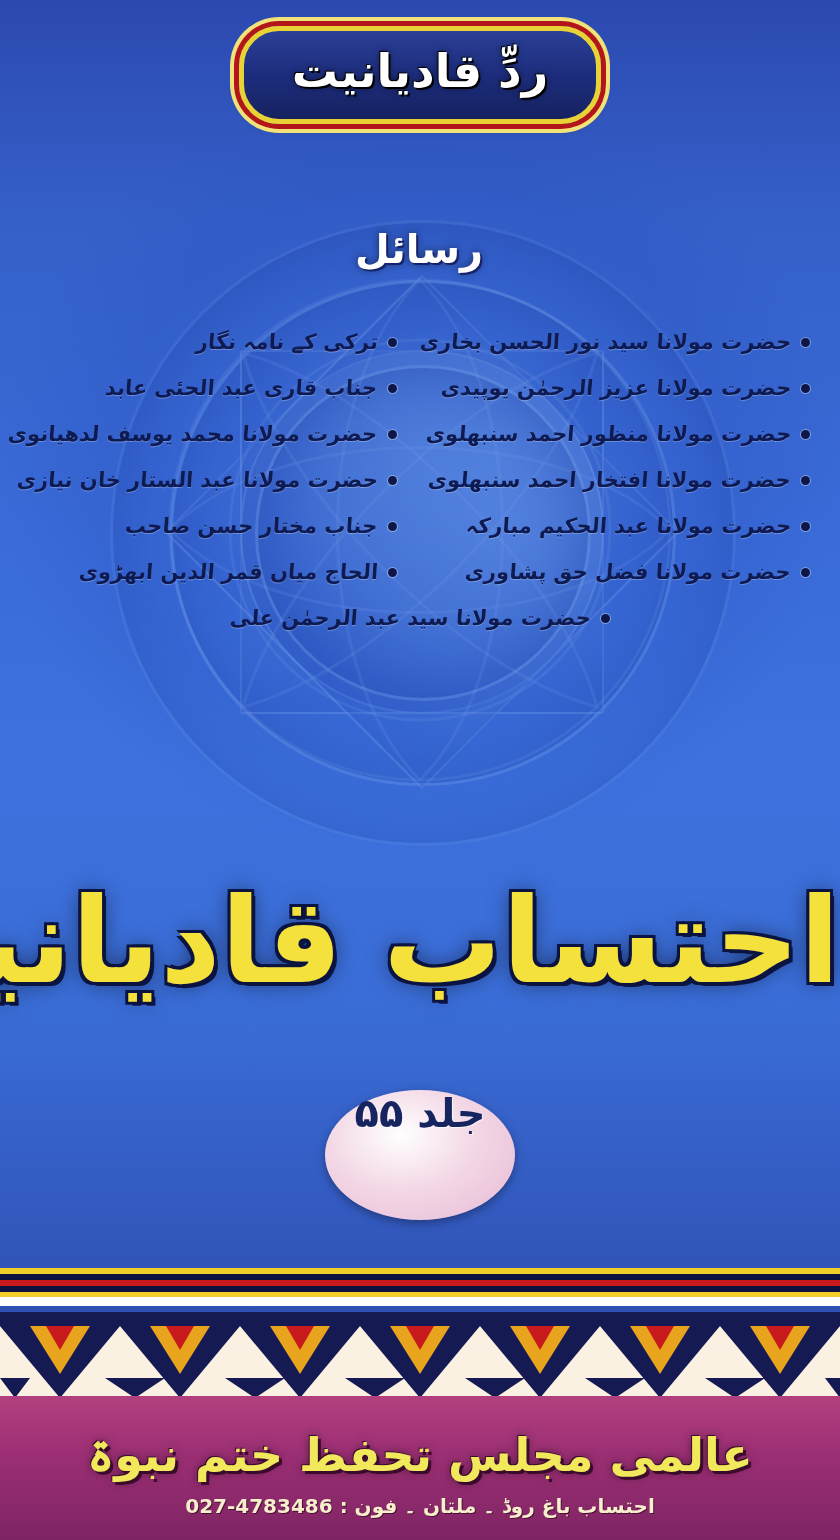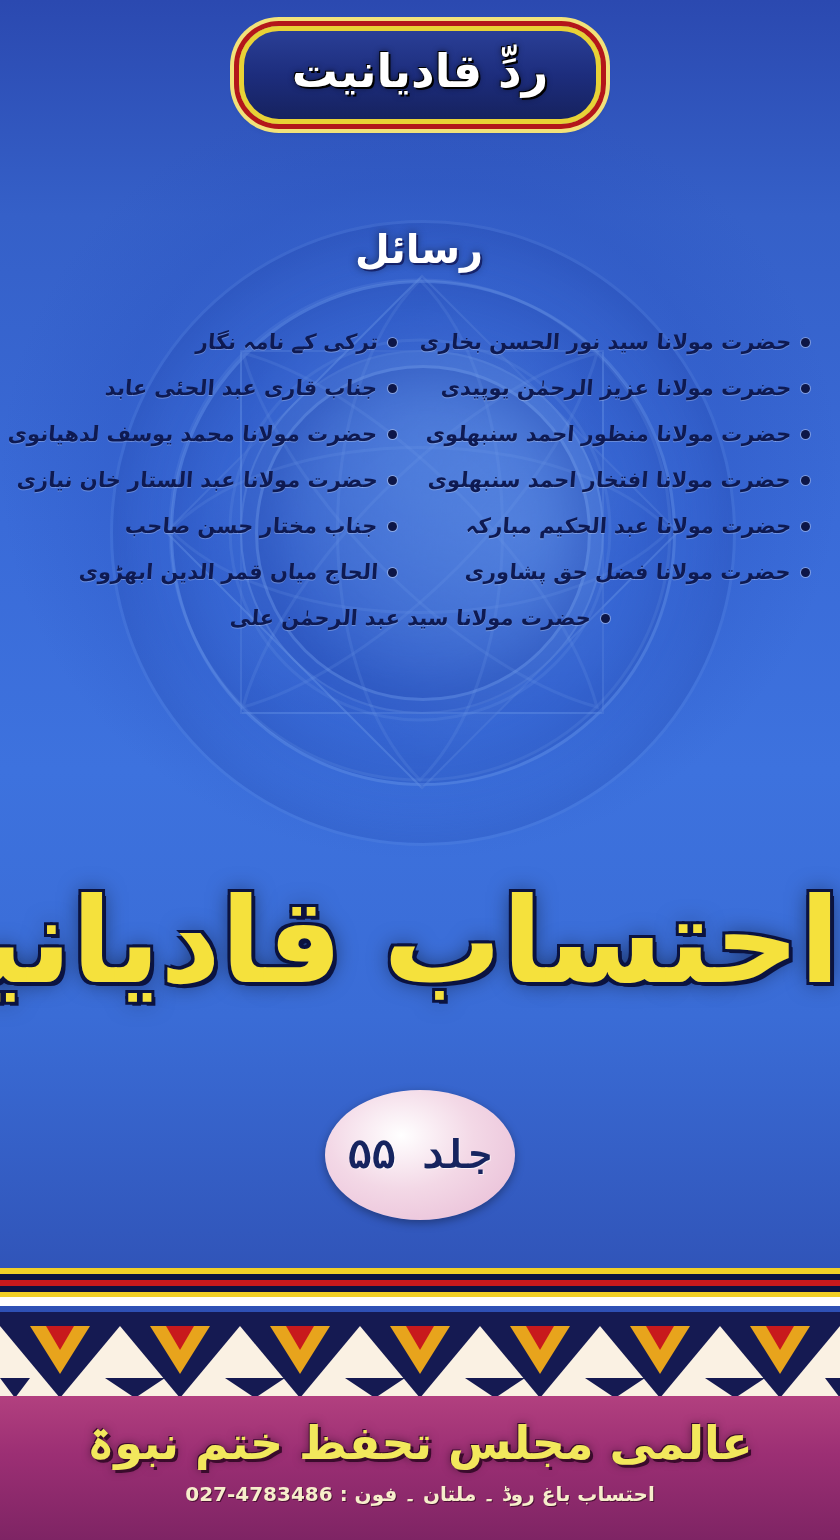--- a/index.html
+++ b/index.html
@@ -196,24 +196,22 @@
   .volume {
     position: absolute;
     top: 1090px;
     left: 50%;
     transform: translateX(-50%);
     width: 190px;
     height: 130px;
     border-radius: 50%;
     background: radial-gradient(ellipse at 40% 35%, #ffffff 0%, #f3d8e6 45%, #e7b9d4 100%);
     display: flex;
-    align-items: center;
     justify-content: center;
     box-shadow: 0 3px 10px rgba(0,0,0,.35);
-    font-family: Liberation Mono, monospace;
   }
   .volume-text {
     direction: rtl;
     font-size: 40px;
     font-weight: bold;
     color: #16245f;
     text-shadow: 1px 1px 0 rgba(255,255,255,.6);
   }
 
   
@@ -248,21 +246,21 @@
     position: absolute;
     left: 0;
     top: 1396px;
     width: 840px;
     height: 144px;
     background: linear-gradient(180deg, #b2407f 0%, #9c2f74 40%, #7e2464 100%);
     text-align: center;
     direction: rtl;
   }
   .org {
-    padding-top: 20px;
+    padding-top: 32px;
     font-size: 46px;
     font-weight: bold;
     color: #f2e85c;
     text-shadow: 3px 3px 0 #3a0b2c, -1px -1px 0 #3a0b2c, 0 0 10px rgba(0,0,0,.5);
     white-space: nowrap;
   }
   .addr {
     margin-top: 12px;
     font-size: 20px;
     font-weight: bold;

